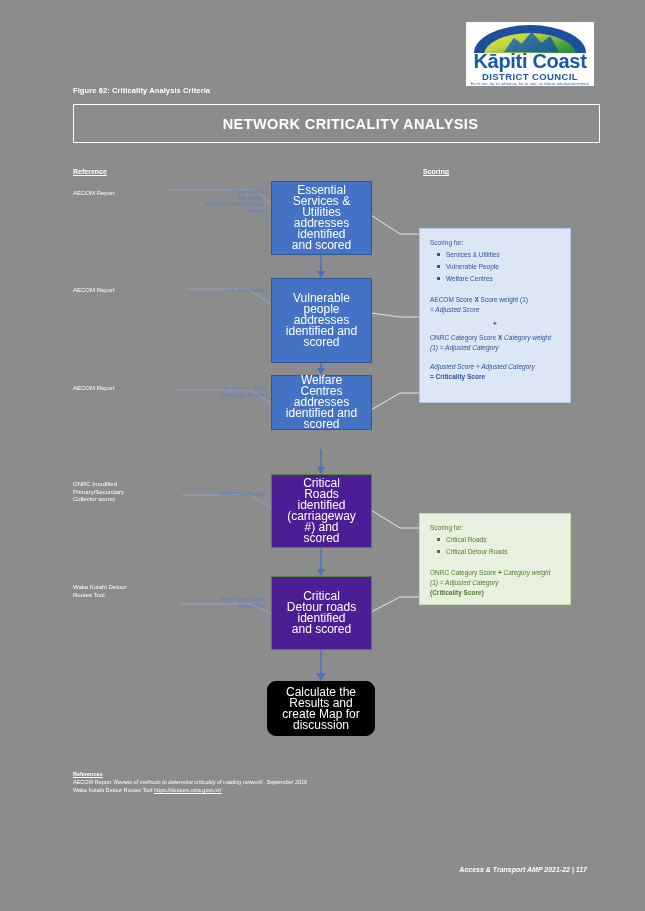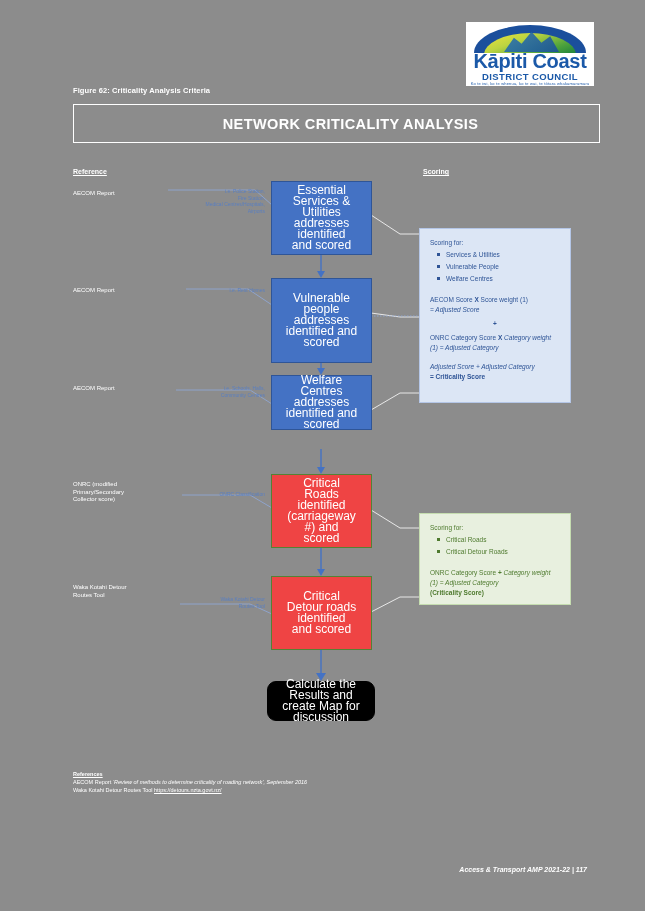--- a/index.html
+++ b/index.html
@@ -83,21 +83,21 @@
     text-align:right;white-space:pre-line;
   }
 
   
   .box{
     position:absolute;display:flex;align-items:center;justify-content:center;
     text-align:center;color:#ffffff;font-size:12px;line-height:11px;
     padding:0 12px;box-sizing:border-box;white-space:pre-line;
   }
   .box.blue{background:#4472c4;border:1px solid #2f5597;}
-  .box.green{background:#ef4444;border:1px solid #548235;}
+  .box.green{background:#4c1d95;border:1px solid #548235;}
   .box.black{background:#000000;border:1px solid #000000;border-radius:9px;}
 
   
   .panel{
     position:absolute;box-sizing:border-box;padding:9px 10px;
     font-size:6.5px;line-height:10px;
   }
   .panel.blue{background:#dce6f5;border:1px solid #b4c6e7;color:#2e5496;}
   .panel.green{background:#e8f0df;border:1px solid #c5ddb0;color:#4e7a2e;}
   .panel ul{margin:2px 0 0 0;padding-left:16px;list-style:none;}
@@ -220,21 +220,21 @@
 Centres addresses
 identified and
 scored</div>
   <div class="box green" style="left:271px;top:474px;width:101px;height:74px;">Critical
 Roads identified
 (carriageway #) and
 scored</div>
   <div class="box green" style="left:271px;top:576px;width:101px;height:74px;">Critical
 Detour roads identified
 and scored</div>
-  <div class="box black" style="left:267px;top:681px;width:108px;height:40px;">Calculate the Results and
+  <div class="box black" style="left:267px;top:681px;width:108px;height:55px;">Calculate the Results and
 create Map for discussion</div>
 
   <div class="panel blue" style="left:419px;top:228px;width:152px;height:175px;">
     <div>Scoring for:</div>
     <ul>
       <li>Services &amp; Utilities</li>
       <li>Vulnerable People</li>
       <li>Welfare Centres</li>
     </ul>
     <div class="gap"></div>

